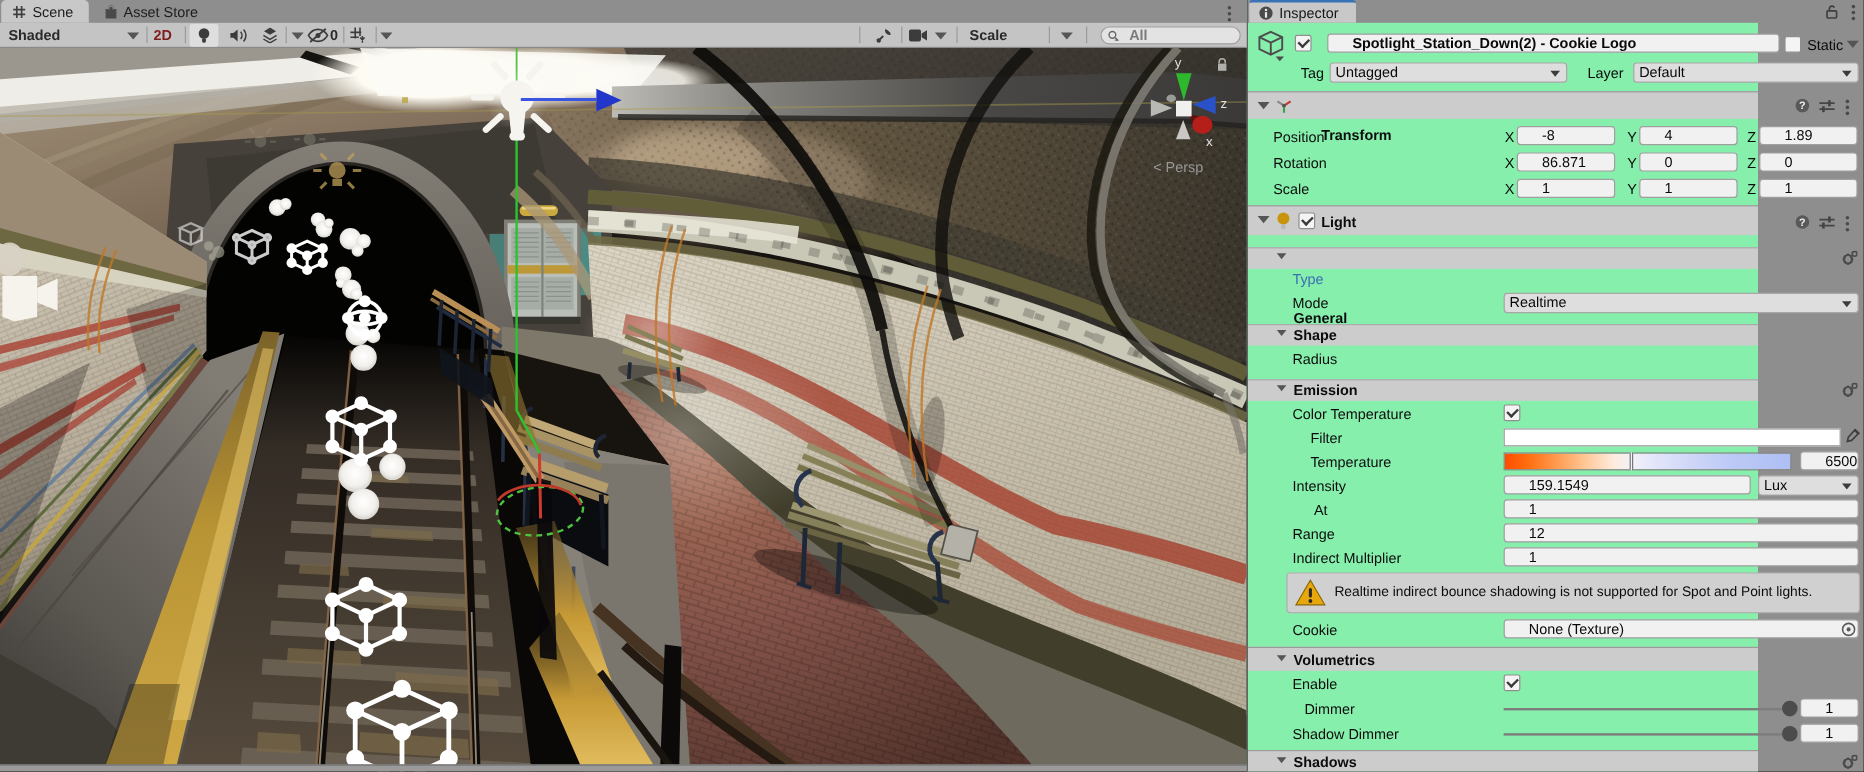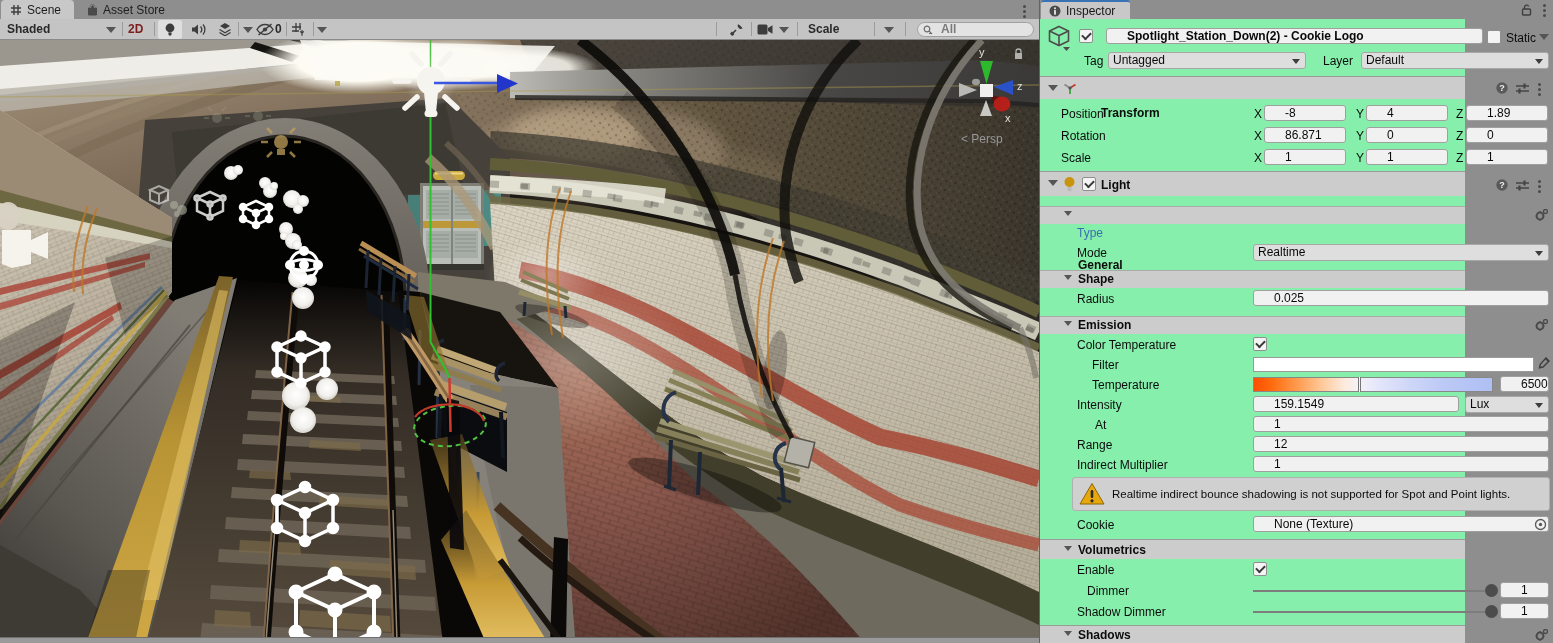--- a/index.html
+++ b/index.html
@@ -708,21 +708,20 @@
         </g>
         <circle cx="11.5" cy="2.5" r="2" fill="none" stroke="#4a4a4a" stroke-width="1.3"></circle>
       </svg>
     <div class="lbl blue" style="left:37px;top:226px;">Type</div>
     <div class="lbl" style="left:37px;top:246px;">Mode</div>
     <div class="dd" style="left:213px;top:244px;width:296px;">Realtime</div>
     <div class="hdr" style="top:270px;height:18px;border-top-color:#aaaaaa;"></div>
     <div class="tri" style="left:24px;top:275px;border-left-width:4px;border-right-width:4px;border-top-width:5px;"></div>
     <div class="lbl bold" style="left:38px;top:272px;">Shape</div>
     <div class="lbl" style="left:37px;top:292px;">Radius</div>
-    <div class="fld" style="left:213px;top:290px;width:296px;">0.025</div>
     <div class="hdr" style="top:316px;height:18px;border-top-color:#aaaaaa;"></div>
     <div class="tri" style="left:24px;top:321px;border-left-width:4px;border-right-width:4px;border-top-width:5px;"></div>
     <div class="lbl bold" style="left:38px;top:318px;">Emission</div>
     <svg style="position:absolute;left:494px;top:319px;" width="14" height="13" viewBox="0 0 14 13">
         <circle cx="6" cy="7" r="3.6" fill="none" stroke="#4a4a4a" stroke-width="1.6"></circle>
         <g stroke="#4a4a4a" stroke-width="1.5">
           <path d="M6 2.2v2M6 9.8v2M1.8 7h2M8.2 7h2M3 4l1.4 1.4M9 10l-1.4-1.4M3 10l1.4-1.4M9 4L7.6 5.4"></path>
         </g>
         <circle cx="11.5" cy="2.5" r="2" fill="none" stroke="#4a4a4a" stroke-width="1.3"></circle>
       </svg>

